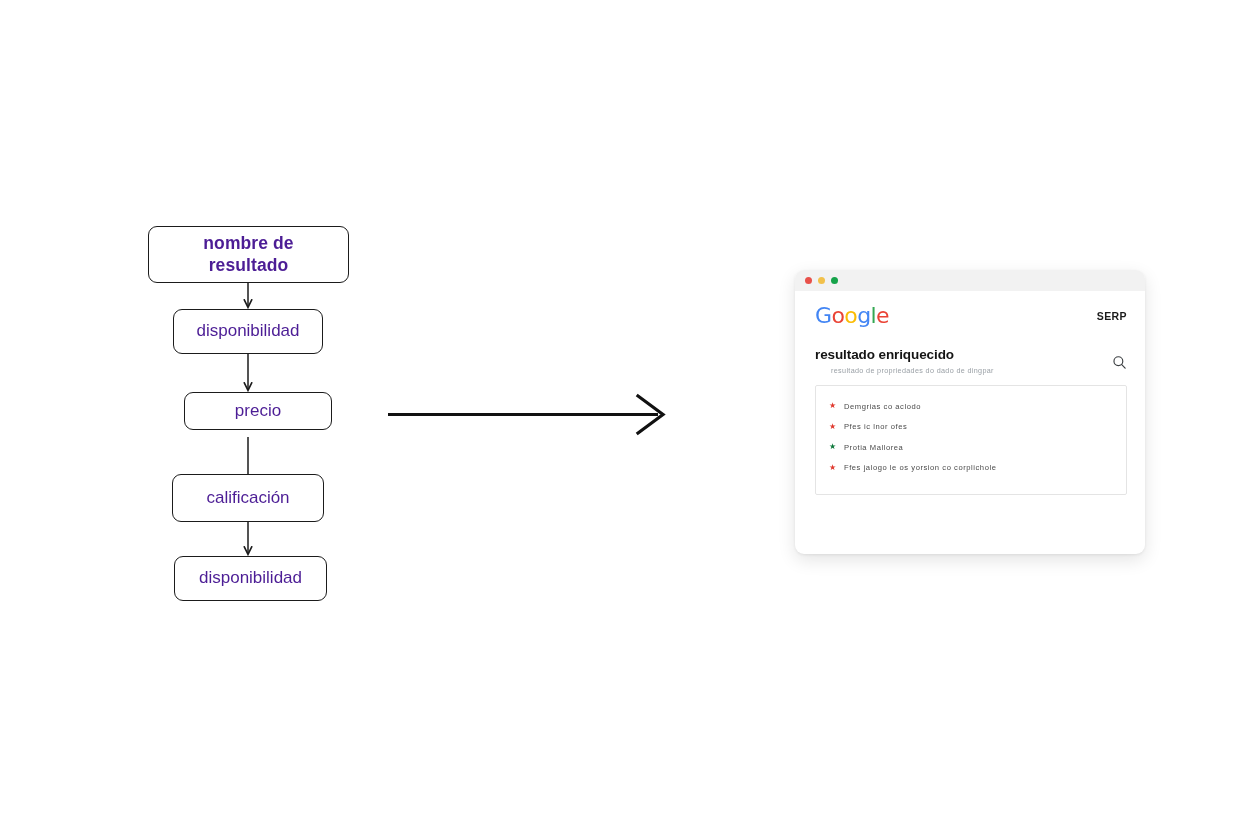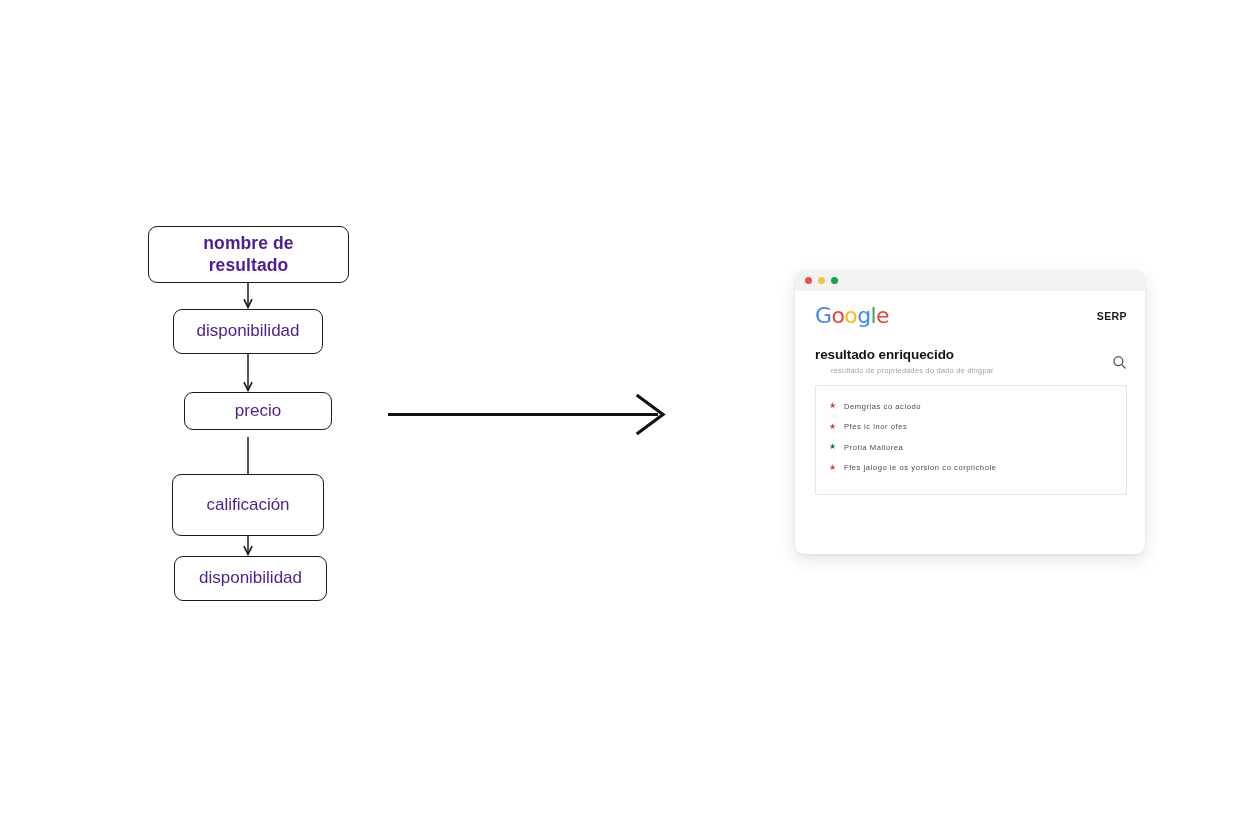--- a/index.html
+++ b/index.html
@@ -65,21 +65,21 @@
     top: 166px;
     width: 148px;
     height: 38px;
     font-size: 17px;
   }
 
   .node-3 {
     left: 24px;
     top: 248px;
     width: 152px;
-    height: 62px;
+    height: 48px;
     font-size: 17px;
   }
 
   .node-4 {
     left: 26px;
     top: 330px;
     width: 153px;
     height: 45px;
     font-size: 17px;
   }

